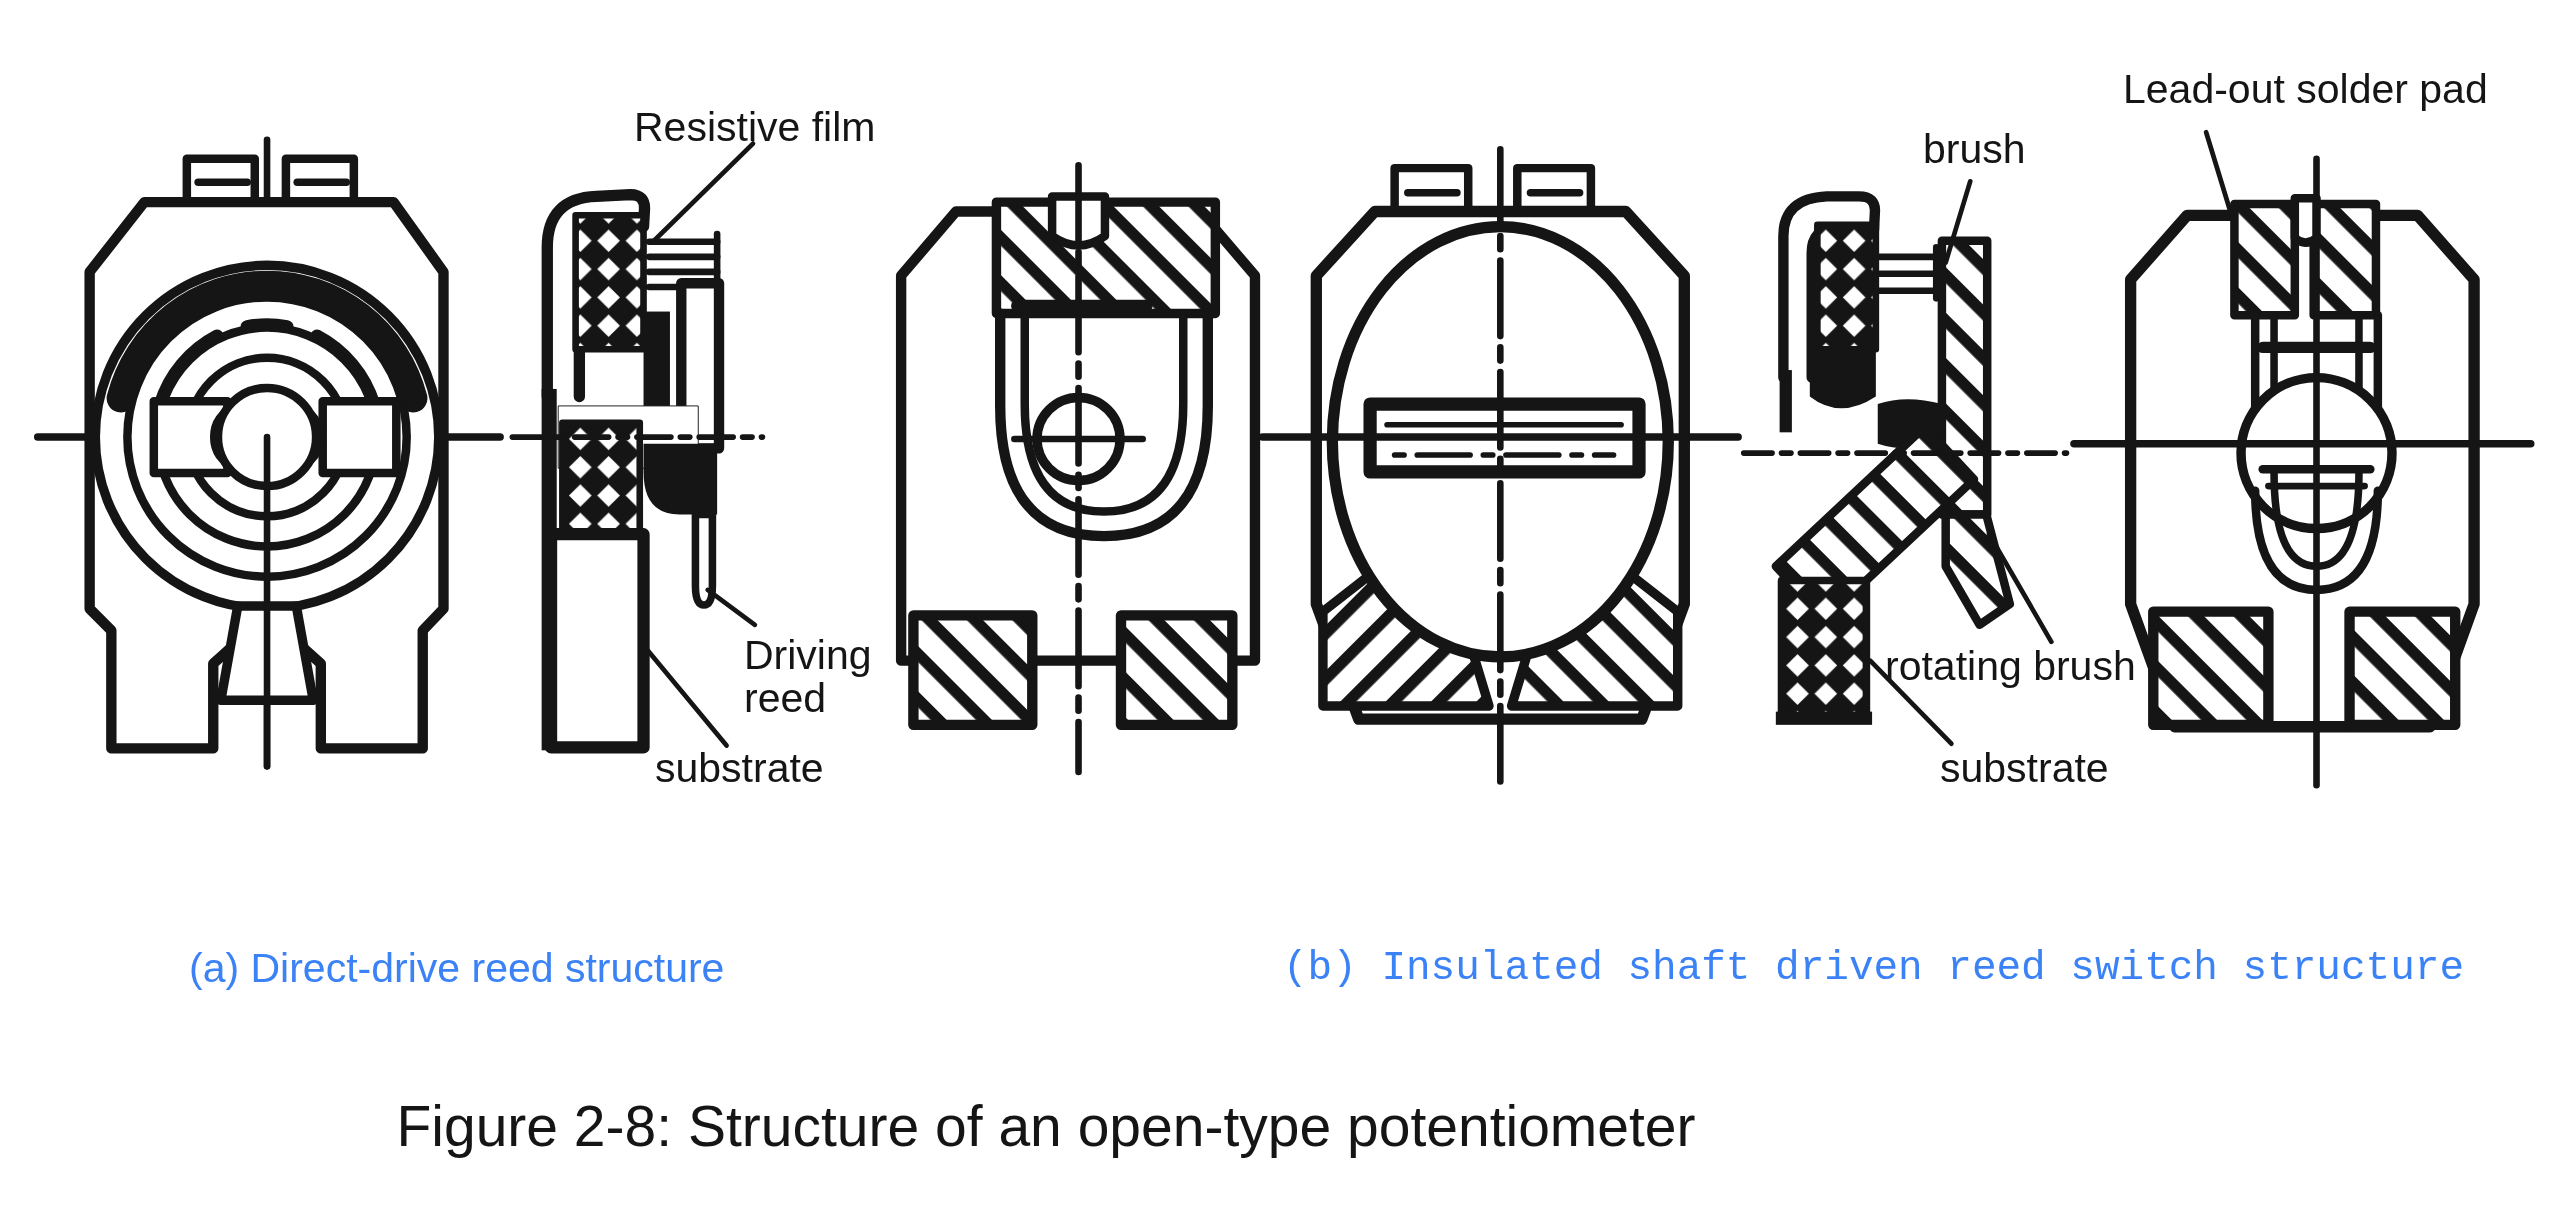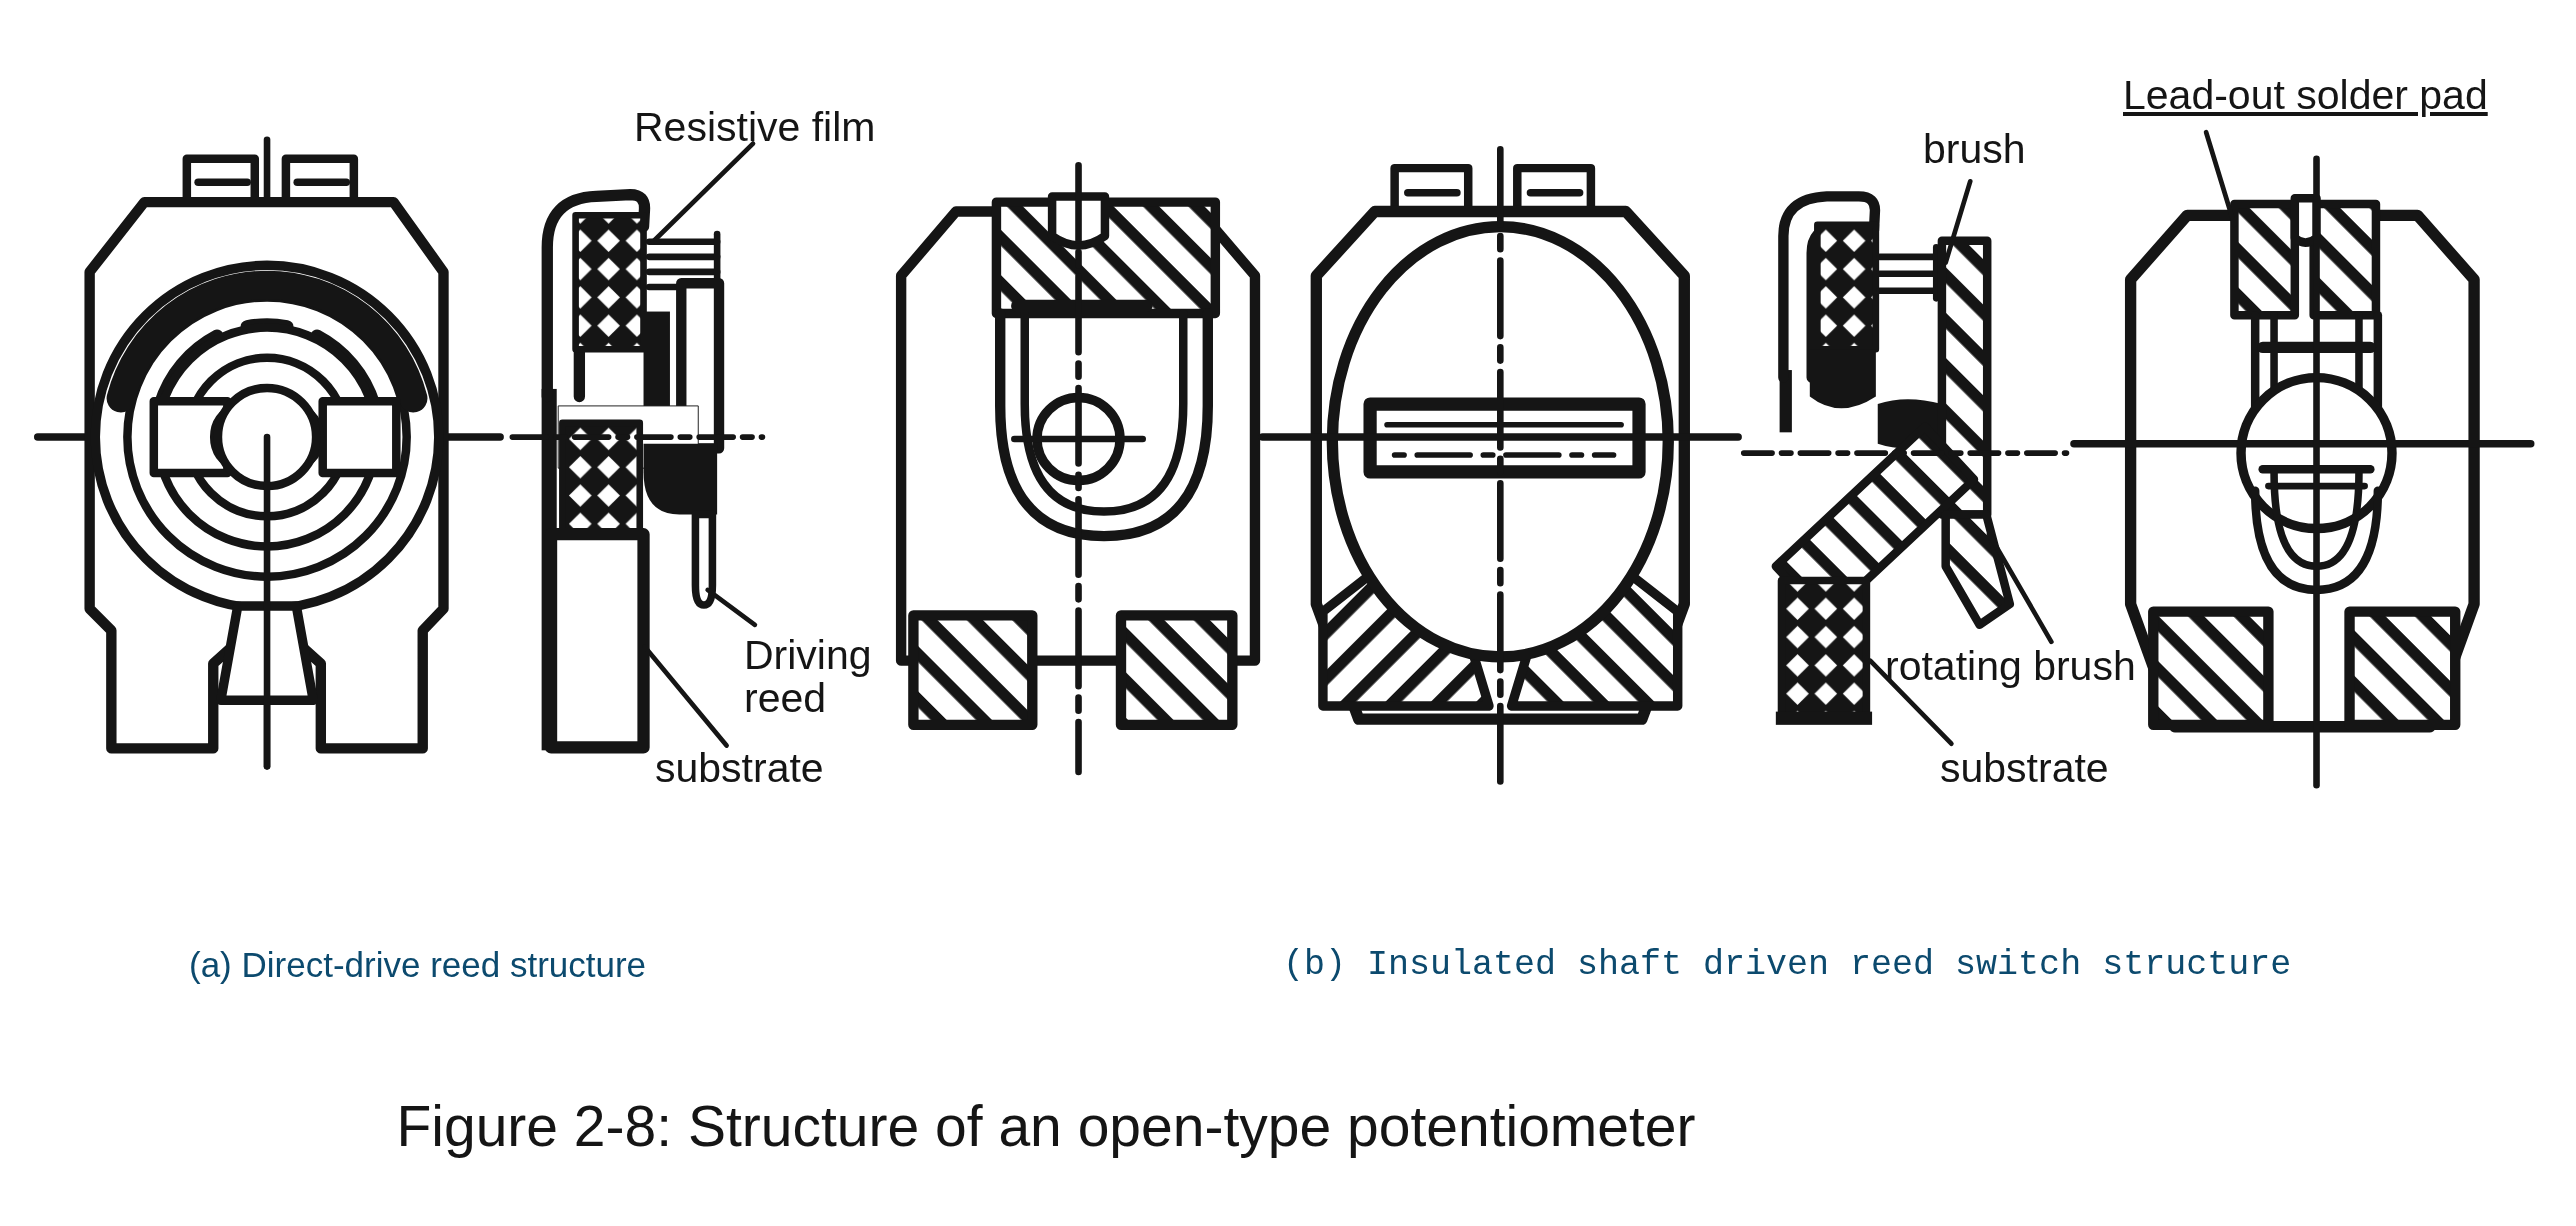--- a/index.html
+++ b/index.html
@@ -2,21 +2,21 @@
 <html style="font-size:15px"><head>
 <meta charset="utf-8">
 <style>
   html,body{margin:0;padding:0;background:#ffffff;}
   .stage{
     position:relative;width:2576px;height:1227px;background:#ffffff;
     font-family:"Liberation Sans", sans-serif;color:#151515;overflow:hidden;
   }
   .stage svg{position:absolute;left:0;top:0;}
   .lbl{position:absolute;font-size:41px;line-height:1.05;white-space:nowrap;color:#151515;}
-  .cap{position:absolute;font-size:35px;white-space:nowrap;color:#0c4a6e;}
+  .cap{position:absolute;font-size:41px;white-space:nowrap;color:#3b82f6;}
   .title{position:absolute;left:0;top:1093px;width:2092px;text-align:center;font-size:57px;color:#151515;}
   .ln{fill:none;stroke:#151515;stroke-linecap:round;stroke-linejoin:round;}
   .fw{fill:#ffffff;stroke:#151515;stroke-linecap:round;stroke-linejoin:round;}
   .fb{fill:#151515;stroke:none;}
   .ha{fill:url(#ha);stroke:#151515;stroke-linejoin:round;}
   .hb{fill:url(#hb);stroke:#151515;stroke-linejoin:round;}
   .xh{fill:url(#xh);stroke:#151515;stroke-linejoin:round;}
 </style>
 </head>
 <body>
@@ -163,21 +163,21 @@
     </g>
   </svg>
 
   <div class="lbl" style="left:634px;top:94px;margin-top:12px;">Resistive film</div>
   <div class="lbl" style="left:744px;top:618px;margin-top:16px;">
     <div>Driving</div>
     <div>reed</div>
   </div>
   <div class="lbl" style="left:655px;top:747px;">substrate</div>
   <div class="lbl" style="left:1923px;top:128px;">brush</div>
-  <div class="lbl" style="left:2123px;top:74px;text-decoration:underline;">Lead-out solder pad</div>
+  <div class="lbl" style="left:2123px;top:68px;">Lead-out solder pad</div>
   <div class="lbl" style="left:1885px;top:645px;">rotating brush</div>
   <div class="lbl" style="left:1940px;top:747px;">substrate</div>
 
   <div class="cap" style="left:189px;top:945px;">(a) Direct-drive reed structure</div>
   <div class="cap" style="left:1283px;top:945px;font-family:Liberation Mono, monospace;">(b) Insulated shaft driven reed switch structure</div>
   <div class="title">Figure 2-8: Structure of an open-type potentiometer</div>
 
 </div>
 
 

